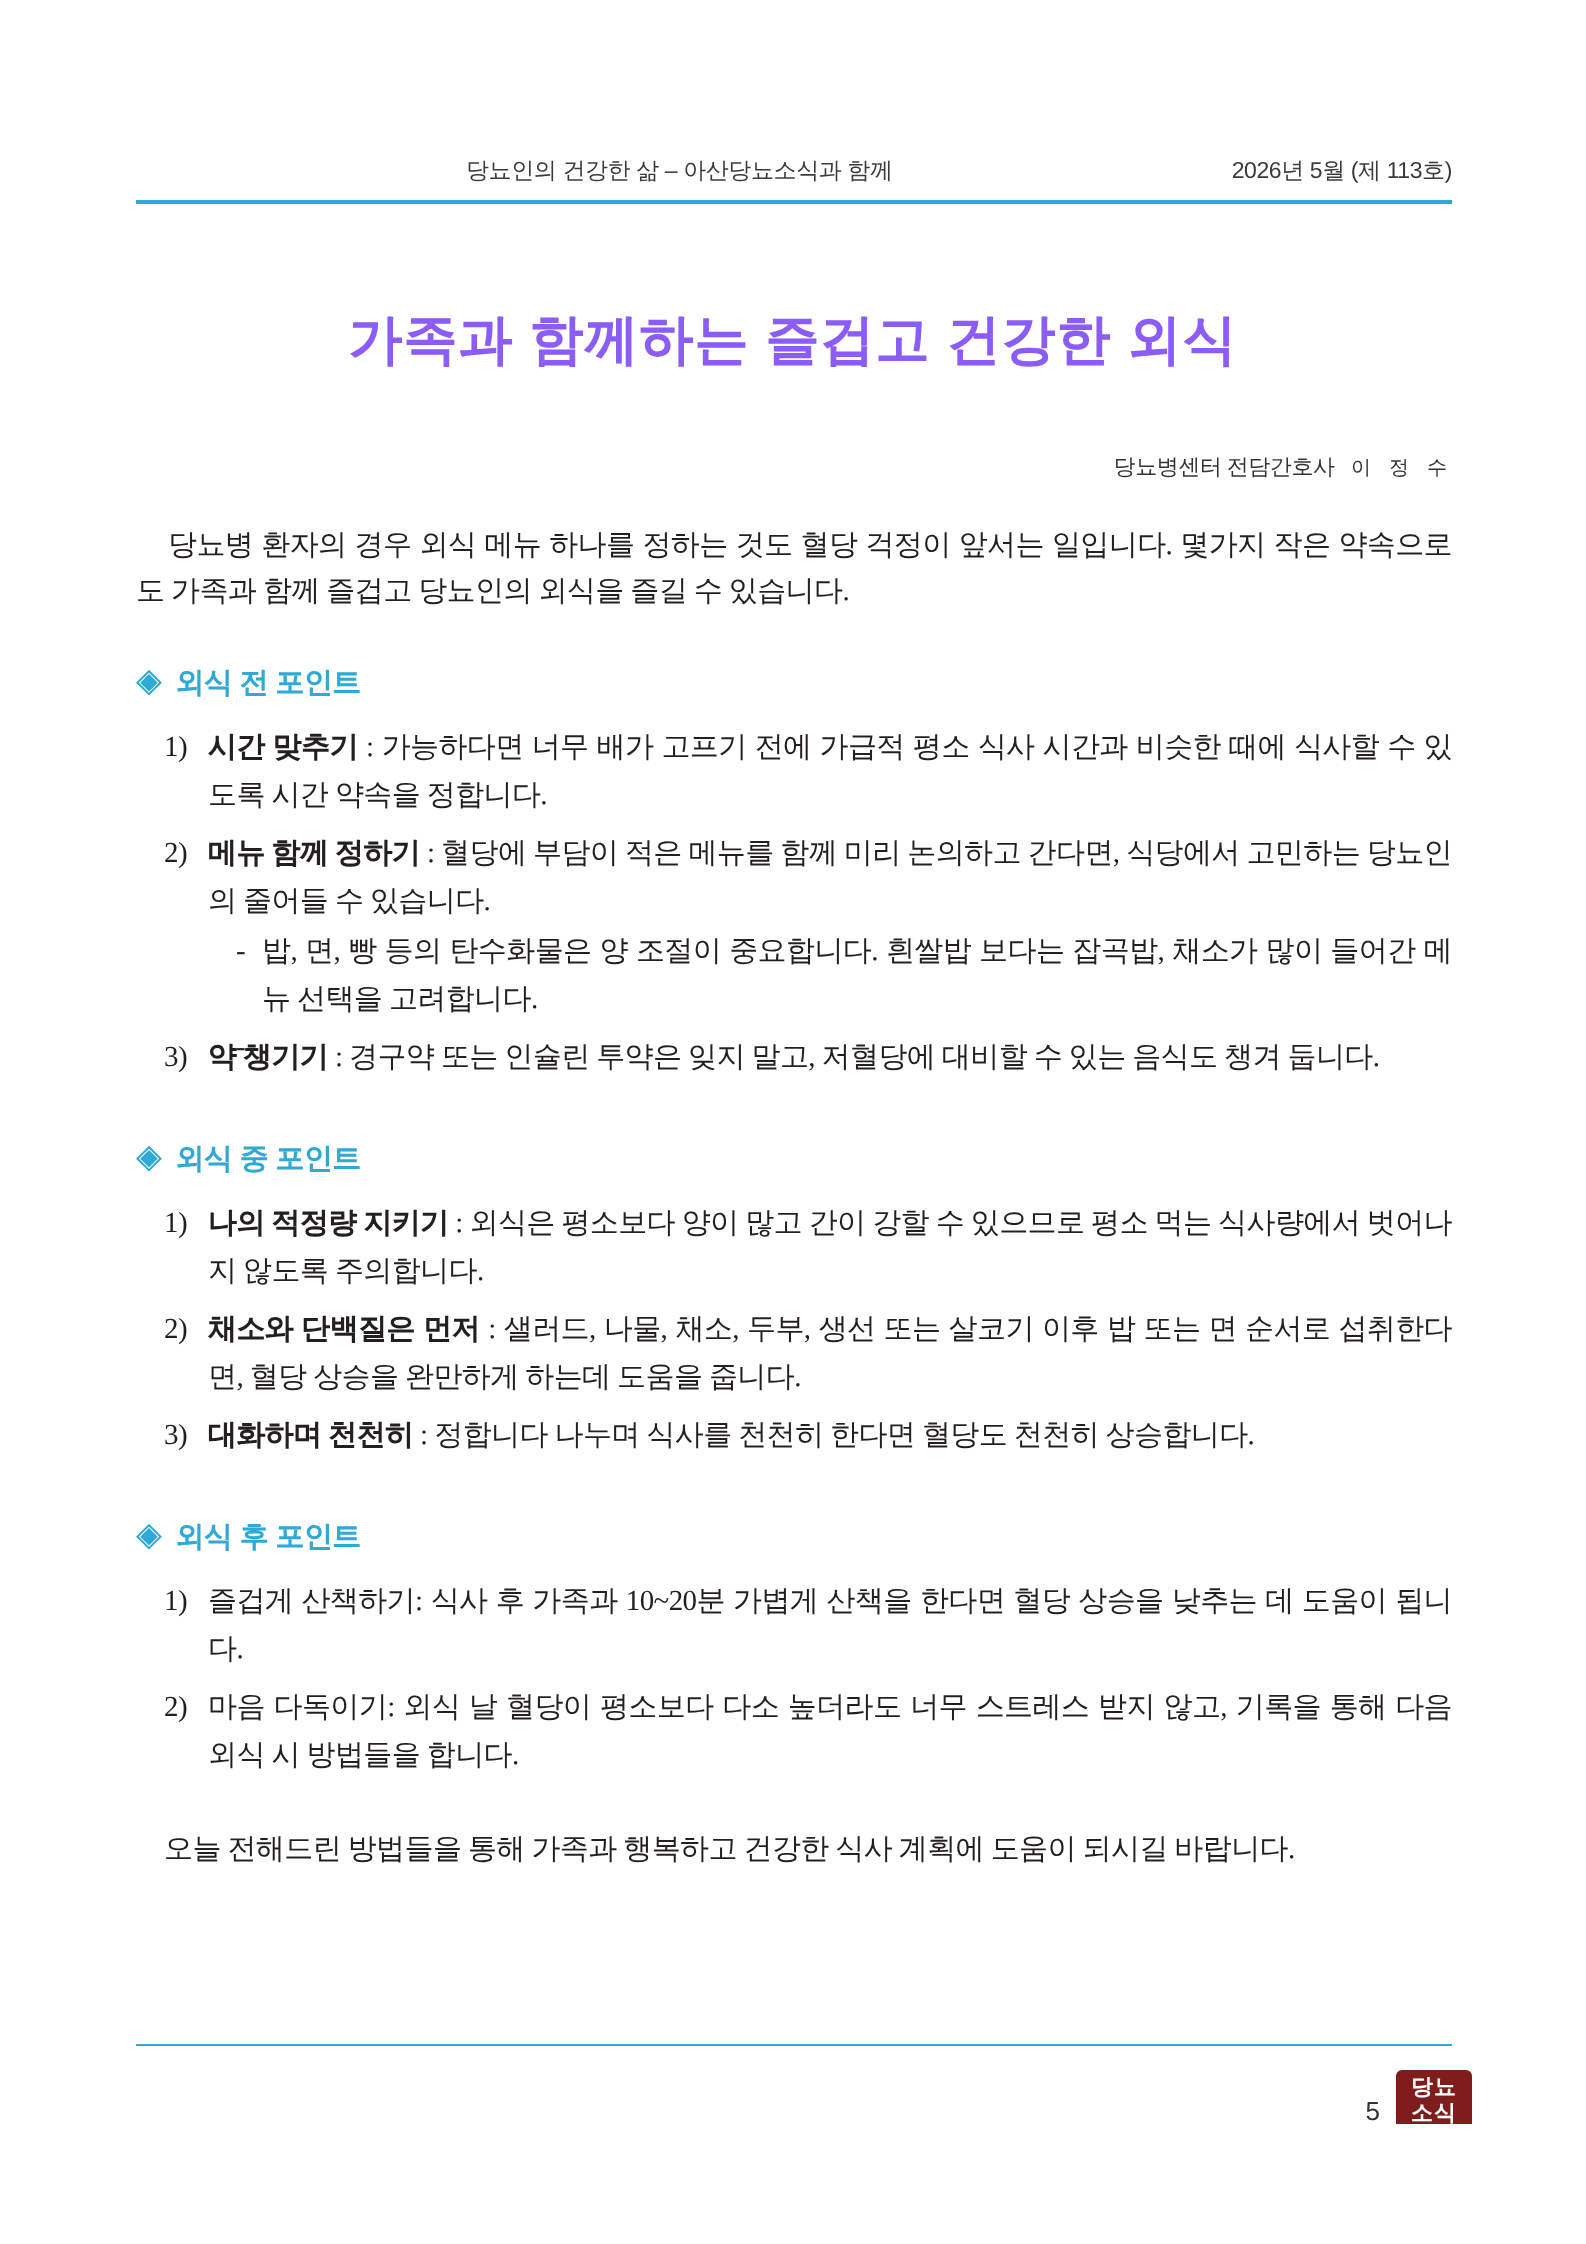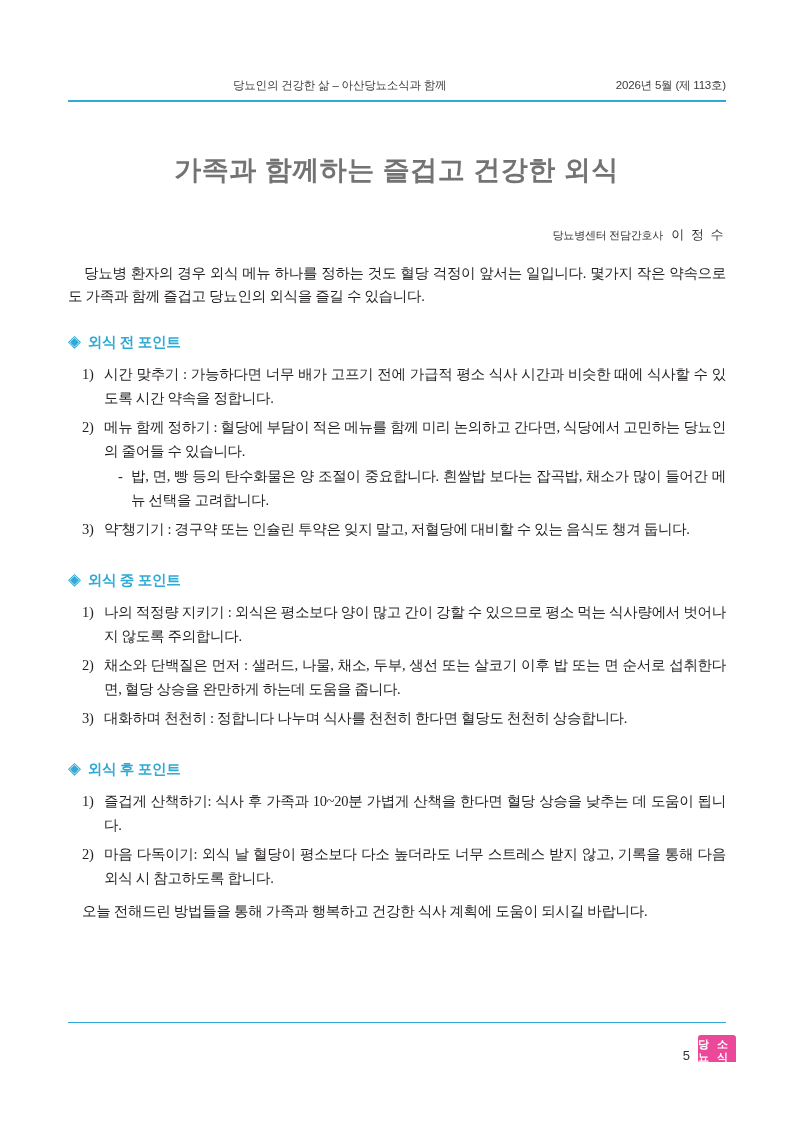--- a/index.html
+++ b/index.html
@@ -49,35 +49,35 @@
   
   .title {
     position: absolute;
     left: 0;
     top: 152px;
     width: 793px;
     text-align: center;
     font-family: "Liberation Sans", sans-serif;
     font-weight: bold;
     font-size: 27px;
-    color: #737373;
+    color: #8b5cf6;
     letter-spacing: 0.5px;
   }
 
   .byline {
     position: absolute;
     right: 68px;
     top: 226px;
     font-family: "Liberation Sans", sans-serif;
     font-size: 12px;
     color: #333333;
     letter-spacing: -0.2px;
   }
   .byline .role { font-size: 11px; font-family: Liberation Serif, serif; }
-  .byline .name { font-size: 13px; margin-left: 5px; letter-spacing: 1.5px; }
+  .byline .name { font-size: 10px; margin-left: 5px; letter-spacing: 1.5px; font-family: Liberation Mono, monospace; }
 
   
   .body {
     position: absolute;
     left: 68px;
     top: 262px;
     width: 658px;
     font-size: 14.5px;
     line-height: 1.62;
     letter-spacing: -0.3px;
@@ -117,41 +117,41 @@
     text-align: justify;
   }
   ol.items > li > .num {
     position: absolute;
     left: 0;
     top: 0;
     width: 20px;
     text-align: left;
   }
   .lead {
-    font-weight: normal;
+    font-weight: bold;
   }
   ul.sublist {
     list-style: none;
     margin: 2px 0 2px 0;
     padding: 0 0 0 14px;
   }
   ul.sublist > li {
     position: relative;
     padding-left: 13px;
     margin-bottom: 1px;
     text-align: justify;
   }
   ul.sublist > li > .dash {
     position: absolute;
     left: 0;
     top: 0;
   }
 
   .closing {
-    margin: 10px 0 0 14px;
+    margin: 24px 0 0 14px;
     text-align: justify;
   }
 
   
   .footer-rule {
     position: absolute;
     left: 68px;
     top: 1022px;
     width: 658px;
     height: 1.4px;
@@ -164,28 +164,29 @@
     font-family: "Liberation Sans", sans-serif;
     font-size: 13px;
     color: #333;
   }
   .logo {
     position: absolute;
     right: 57px;
     top: 1035px;
     width: 38px;
     height: 32px;
-    background: #ec4899;
+    background: #7f1d1d;
     border-radius: 3px;
     color: #ffffff;
     font-family: "Liberation Sans", sans-serif;
     font-weight: bold;
     font-size: 11px;
     line-height: 1.18;
     display: flex;
+    flex-direction: column;
     align-items: center;
     justify-content: center;
     letter-spacing: 0.5px;
   }
 </style>
 </head>
 <body>
 
 <div class="page">
 
@@ -261,21 +262,21 @@
       <span class="diamond">◈</span>
       <span>외식 후 포인트</span>
     </div>
     <ol class="items">
       <li>
         <span class="num">1)</span>
         <span>즐겁게 산책하기: 식사 후 가족과 10~20분 가볍게 산책을 한다면 혈당 상승을 낮추는 데 도움이 됩니다.</span>
       </li>
       <li>
         <span class="num">2)</span>
-        <span>마음 다독이기: 외식 날 혈당이 평소보다 다소 높더라도 너무 스트레스 받지 않고, 기록을 통해 다음 외식 시 참고하도록 합니다.</span>
+        <span>마음 다독이기: 외식 날 혈당이 평소보다 다소 높더라도 너무 스트레스 받지 않고, 기록을 통해 다음 외식 시 방법들을 합니다.</span>
       </li>
     </ol>
 
     <p class="closing">오늘 전해드린 방법들을 통해 가족과 행복하고 건강한 식사 계획에 도움이 되시길 바랍니다.</p>
   </div>
 
   <div class="footer-rule"></div>
   <div class="page-no">5</div>
   <div class="logo">
     <span>당뇨</span>

